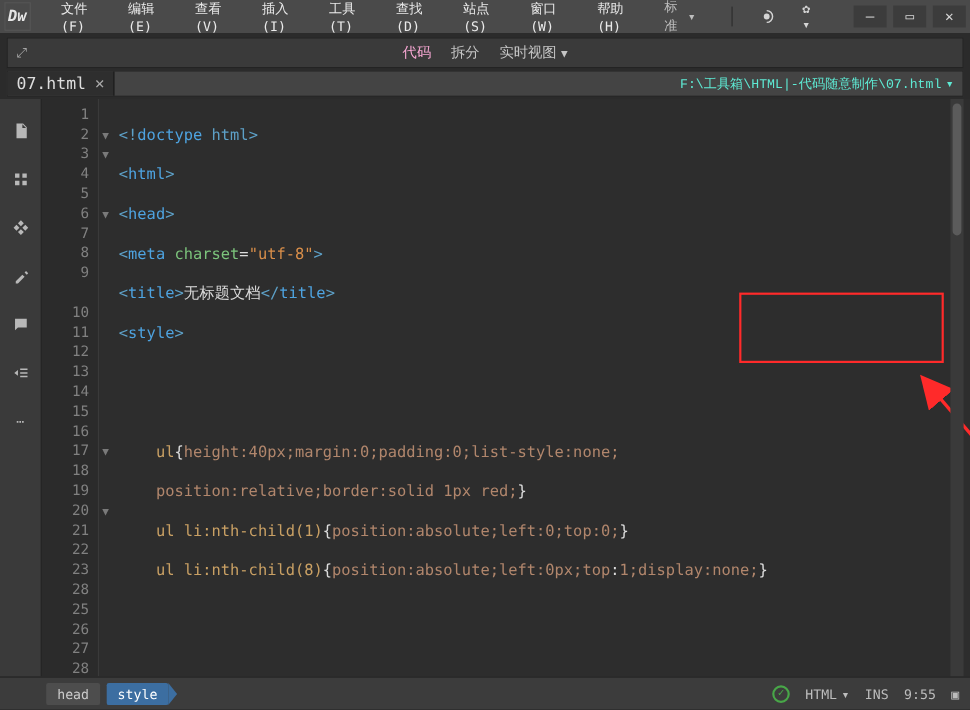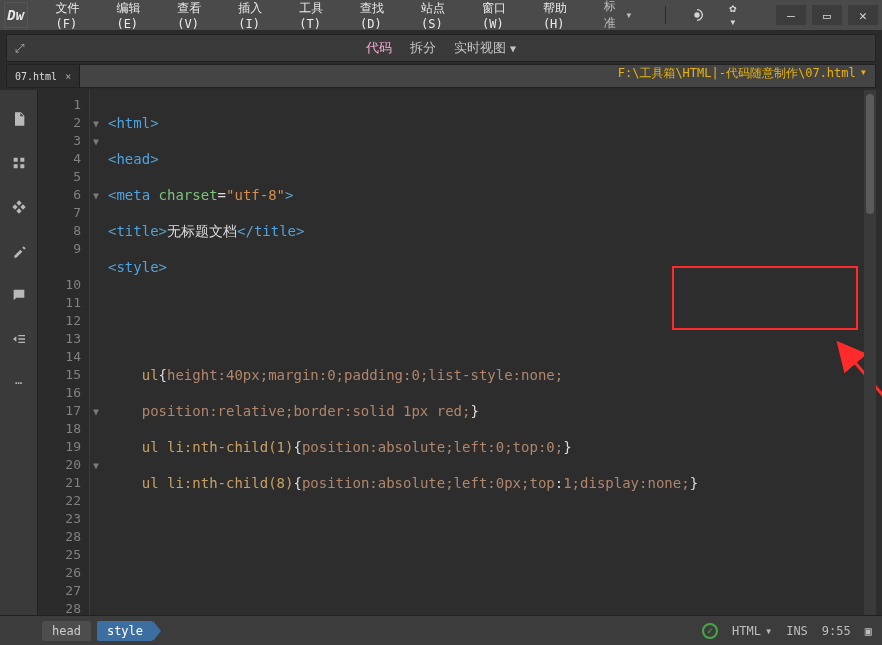--- a/index.html
+++ b/index.html
@@ -102,30 +102,31 @@
     margin: 0 6px;
     display: flex;
     align-items: stretch;
   }
   .doc-tab {
     background: #2e2e2e;
     border-right: 1px solid #1c1c1c;
     padding: 0 8px;
     display: flex; align-items: center; gap: 8px;
     color: #ddd;
-    font-size: 10px;
+    font-size: 15px;
     cursor: default;
   }
   .doc-tab .close-x { color: #aaa; cursor: default; }
   .doc-path {
     margin-left: auto;
     padding: 0 8px;
-    display: flex; gap: 4px;
-    color: #eab308;
+    display: flex; align-items: center; gap: 4px;
+    color: #5eead4;
     font-size: 12px;
+    font-family: Liberation Mono, monospace;
   }
 
   
   .main {
     position: absolute;
     top: 90px; left: 0; right: 0; bottom: 30px;
     display: flex;
   }
   .left-rail {
     width: 38px;
@@ -380,20 +381,21 @@
       <div class="ln">22</div>
       <div class="ln">23</div>
       <div class="ln">28</div>
       <div class="ln">25</div>
       <div class="ln">26</div>
       <div class="ln">27</div>
       <div class="ln">28</div>
     </div>
 
     <div class="code">
+<div class="row"><span class="t-angle">&lt;!</span><span class="t-tag">doctype</span><span class="t-angle"> html</span><span class="t-angle">&gt;</span></div>
 <div class="row"><span class="t-angle">&lt;</span><span class="t-tag">html</span><span class="t-angle">&gt;</span></div>
 <div class="row"><span class="t-angle">&lt;</span><span class="t-tag">head</span><span class="t-angle">&gt;</span></div>
 <div class="row"><span class="t-angle">&lt;</span><span class="t-tag">meta</span><span class="t-attr"> charset</span><span class="t-plain">=</span><span class="t-str">"utf-8"</span><span class="t-angle">&gt;</span></div>
 <div class="row"><span class="t-angle">&lt;</span><span class="t-tag">title</span><span class="t-angle">&gt;</span><span class="t-plain">无标题文档</span><span class="t-angle">&lt;/</span><span class="t-tag">title</span><span class="t-angle">&gt;</span></div>
 <div class="row"><span class="t-angle">&lt;</span><span class="t-tag">style</span><span class="t-angle">&gt;</span></div>
 <div class="row"></div>
 <div class="row"></div>
 <div class="row">    <span class="t-sel">ul</span><span class="t-plain">{</span><span class="t-prop">height:40px;margin:0;padding:0;list-style:none;</span></div>
 <div class="row">    <span class="t-prop">position:relative;border:solid 1px red;</span><span class="t-plain">}</span></div>
 <div class="row">    <span class="t-sel">ul li:nth-child(1)</span><span class="t-plain">{</span><span class="t-prop">position:absolute;left:0;top:0;</span><span class="t-plain">}</span></div>

